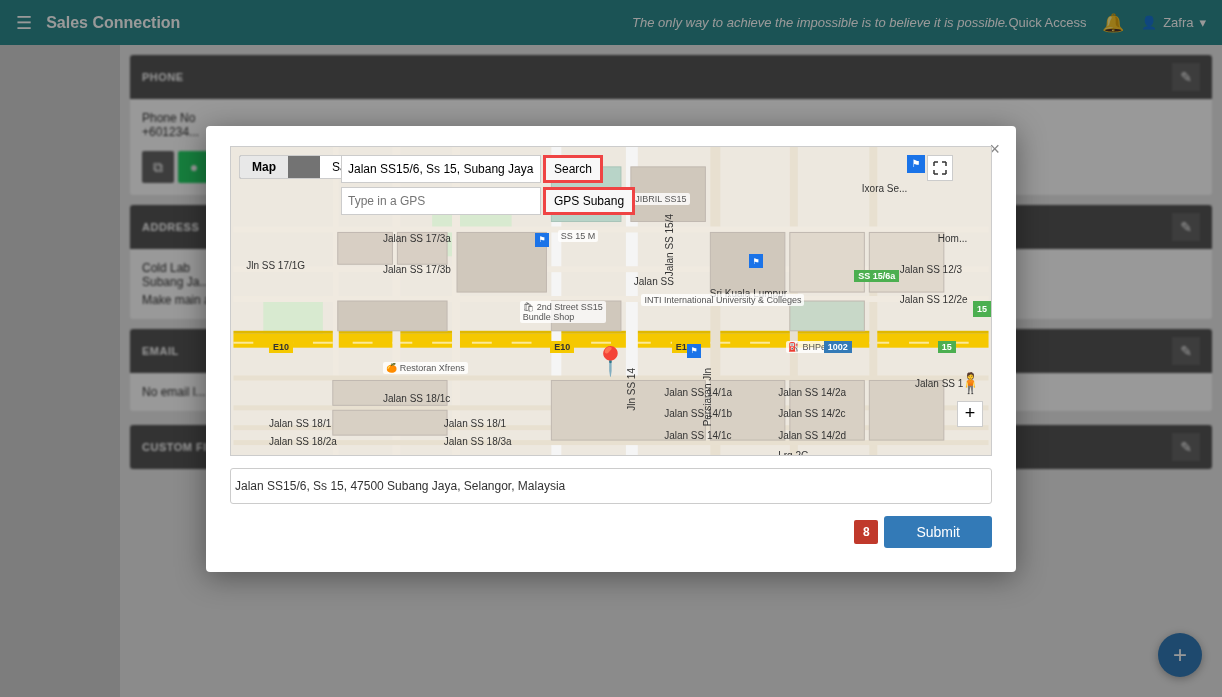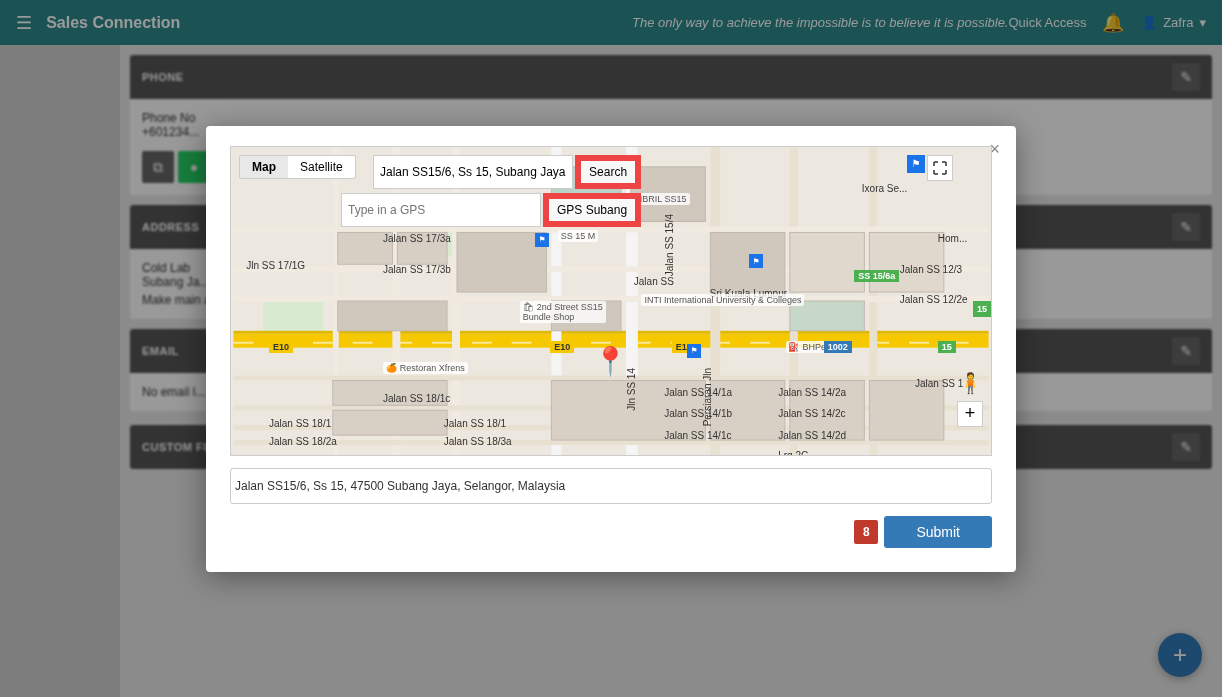--- a/index.html
+++ b/index.html
@@ -191,25 +191,26 @@
       overflow: hidden;
       border: 1px solid #ccc;
     }
 
     
     .map-type-control {
       position: absolute;
       top: 8px;
       left: 8px;
       display: flex;
-      background: #bef264;
+      background: #737373;
       border: 1px solid #ccc;
       border-radius: 2px;
       overflow: hidden;
       z-index: 10;
+      gap: 32px;
     }
     .map-type-btn {
       padding: 4px 12px;
       font-size: 12px;
       cursor: pointer;
       border: none;
       background: white;
     }
     .map-type-btn.active {
       background: #e8e8e8;
@@ -217,36 +218,35 @@
     }
 
     .map-search-box {
       position: absolute;
       top: 8px;
       left: 110px;
       z-index: 10;
       display: flex;
       flex-direction: column;
       gap: 4px;
-      align-items: flex-end;
     }
     .map-search-row {
       display: flex;
       gap: 2px;
     }
     .map-search-input {
       border: 1px solid #ccc;
       padding: 4px 6px;
       font-size: 12px;
       width: 200px;
       background: white;
     }
     .map-search-btn {
       background: #f8f8f8;
-      border: 6px solid #ef4444;
+      border: 3px solid #ef4444;
       padding: 4px 8px;
       font-size: 12px;
       cursor: pointer;
     }
 
     .map-fullscreen-btn {
       position: absolute;
       top: 8px;
       right: 38px;
       z-index: 10;

